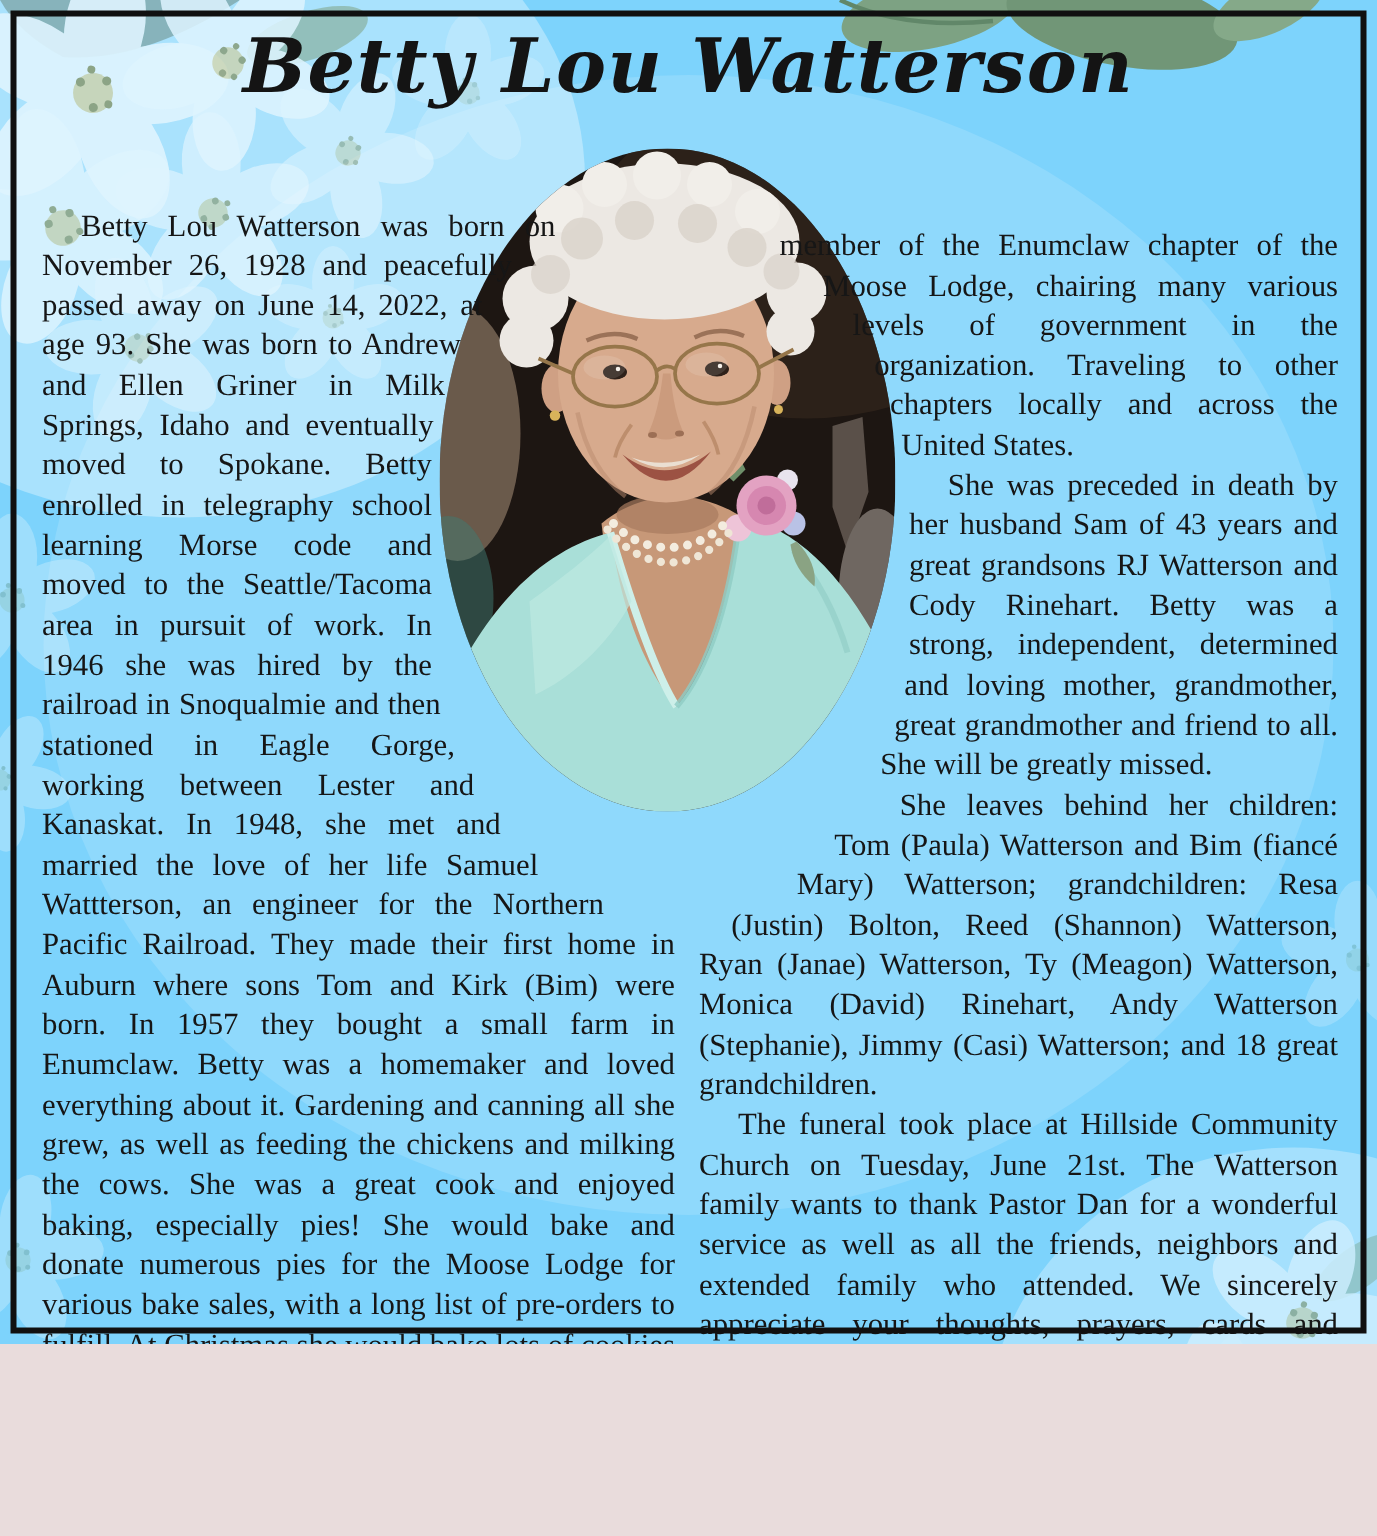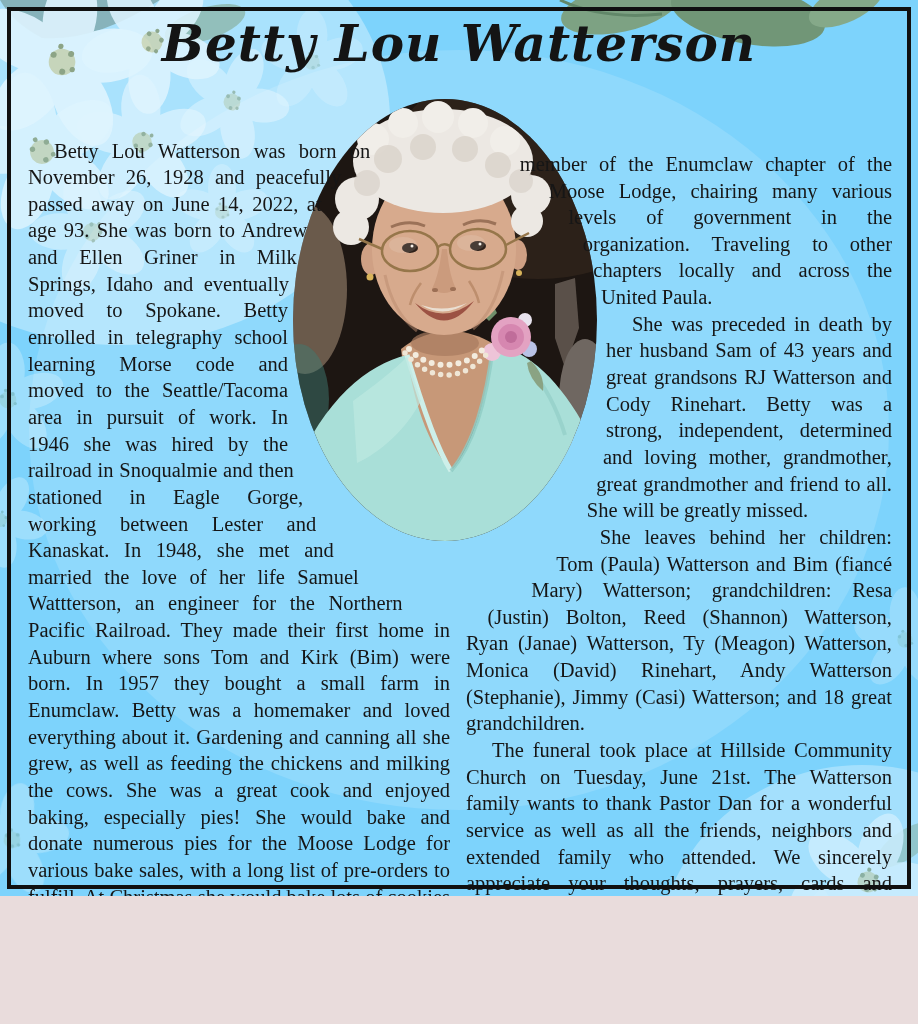--- a/index.html
+++ b/index.html
@@ -215,20 +215,20 @@
     </svg>
   </div>
 
   <div class="columns">
     <div class="col col-left">
       <div class="cut-left"></div>
       <p class="indent">Betty Lou Watterson was born on November 26, 1928 and peacefully passed away on June 14, 2022, at age 93. She was born to Andrew and Ellen Griner in Milk Springs, Idaho and eventually moved to Spokane. Betty enrolled in telegraphy school learning Morse code and moved to the Seattle/Tacoma area in pursuit of work. In 1946 she was hired by the railroad in Snoqualmie and then stationed in Eagle Gorge, working between Lester and Kanaskat. In 1948, she met and married the love of her life Samuel Wattterson, an engineer for the Northern Pacific Railroad. They made their first home in Auburn where sons Tom and Kirk (Bim) were born. In 1957 they bought a small farm in Enumclaw. Betty was a homemaker and loved everything about it. Gardening and canning all she grew, as well as feeding the chickens and milking the cows. She was a great cook and enjoyed baking, especially pies! She would bake and donate numerous pies for the Moose Lodge for various bake sales, with a long list of pre-orders to fulfill. At Christmas she would bake lots of cookies and candies that she would send home with family, neighbors and friends. Betty was a very active</p>
     </div>
     <div class="col col-right">
       <div class="cut-right"></div>
-      <p>member of the Enumclaw chapter of the Moose Lodge, chairing many various levels of government in the organization. Traveling to other chapters locally and across the United Paula.</p>
+      <p>member of the Enumclaw chapter of the Moose Lodge, chairing many various levels of government in the organization. Traveling to other chapters locally and across the United States.</p>
       <p class="indent">She was preceded in death by her husband Sam of 43 years and great grandsons RJ Watterson and Cody Rinehart. Betty was a strong, independent, determined and loving mother, grandmother, great grandmother and friend to all. She will be greatly missed.</p>
       <p class="indent">She leaves behind her children: Tom (Paula) Watterson and Bim (fiancé Mary) Watterson; grandchildren: Resa (Justin) Bolton, Reed (Shannon) Watterson, Ryan (Janae) Watterson, Ty (Meagon) Watterson, Monica (David) Rinehart, Andy Watterson (Stephanie), Jimmy (Casi) Watterson; and 18 great grandchildren.</p>
       <p class="indent">The funeral took place at Hillside Community Church on Tuesday, June 21st. The Watterson family wants to thank Pastor Dan for a wonderful service as well as all the friends, neighbors and extended family who attended. We sincerely appreciate your thoughts, prayers, cards and flowers. Please share a memory of Betty on the tribute wall at www.weeksfuneralhomes.com.</p>
     </div>
   </div>
 
 </div>
 
 </body></html>

